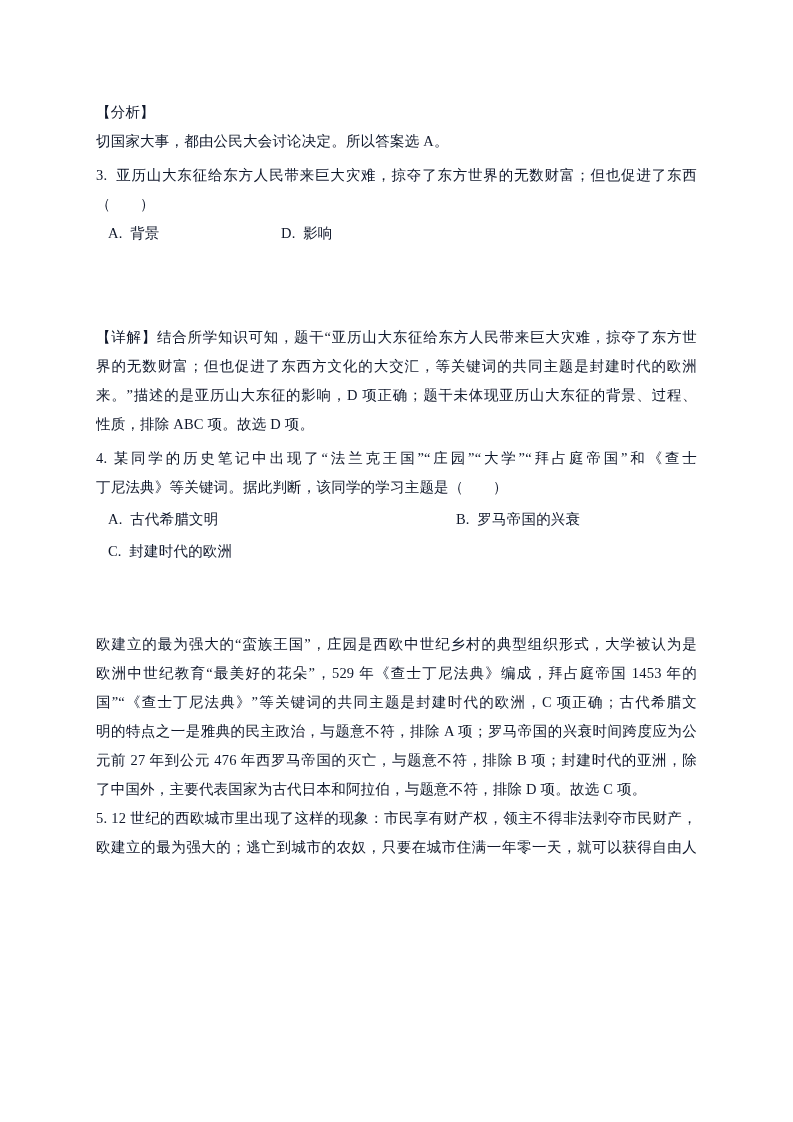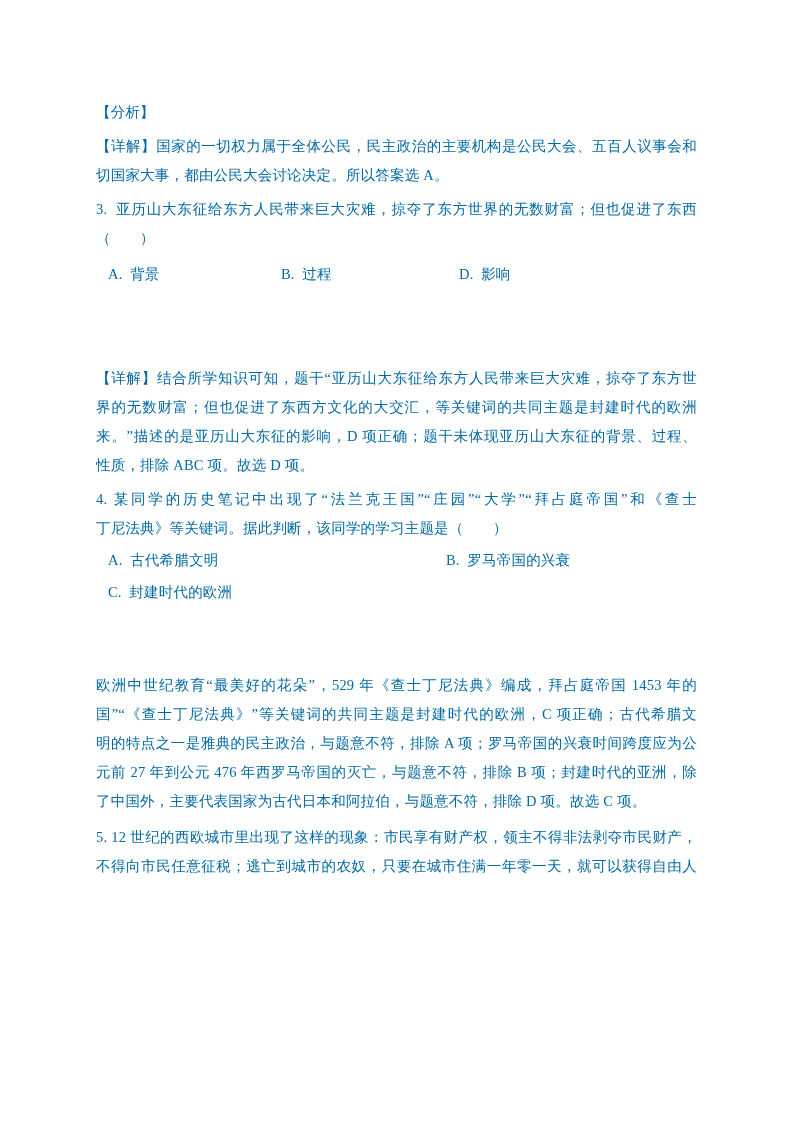--- a/index.html
+++ b/index.html
@@ -4,43 +4,43 @@
 <title>Document</title>
 <style>
   * { margin: 0; padding: 0; box-sizing: border-box; }
   html, body { background: #ffffff; }
   .page {
     position: relative;
     width: 793px;
     height: 1122px;
     background: #ffffff;
     font-family: "Liberation Serif", "DejaVu Serif", serif;
-    color: #0369a1;
+    color: #0f172a;
     font-size: 14.5px;
     overflow: hidden;
   }
   .content {
     position: absolute;
     left: 96px;
     top: 98px;
     width: 601px;
   }
   .line {
     line-height: 29px;
     height: 29px;
     overflow: hidden;
     text-align: justify;
     text-justify: inter-ideograph;
     letter-spacing: 0.2px;
     white-space: pre-wrap;
   }
   .line.full { text-align-last: justify; }
-  .p3 { margin-top: 3px; }
+  .p3 { margin-top: 3px; gap: 10px; }
   .p5 { margin-top: 5px; }
-  .p7 { margin-top: 7px; }
+  .p7 { margin-top: 0; }
   .p9 { margin-top: 9px; }
   .opts4 {
     display: grid;
     grid-template-columns: 173px 178px 158px auto;
     padding-left: 12px;
     text-align: left;
     text-align-last: left;
   }
   .opts2 {
     display: grid;
@@ -51,29 +51,27 @@
   }
   .answer-line { text-align: left; text-align-last: left; }
 </style>
 </head>
 <body>
 
 <div class="page">
   <div class="content">
 
     <div class="line">【分析】</div>
-    <div class="line full p5">【详解】国家的一切权力属于全体公民，民主政治的主要机构是公民大会、五百人议事会和</div>
     <div class="line">切国家大事，都由公民大会讨论决定。所以答案选 A。</div>
 
     <div class="line full p5">3.  亚历山大东征给东方人民带来巨大灾难，掠夺了东方世界的无数财富；但也促进了东西</div>
     <div class="line">（　　）</div>
 
     <div class="line opts4 p7">
       <span>A.  背景</span>
-      <span>B.  过程</span>
       <span>D.  影响</span>
     </div>
 
     <div class="line answer-line p9">
       
     </div>
     <div class="line answer-line p3">
       
     </div>
 
@@ -93,23 +91,24 @@
       <span>C.  封建时代的欧洲</span>
     </div>
 
     <div class="line answer-line p3">
       
     </div>
     <div class="line answer-line p3">
       
     </div>
 
+    <div class="line full">欧建立的最为强大的“蛮族王国”，庄园是西欧中世纪乡村的典型组织形式，大学被认为是</div>
     <div class="line full">欧洲中世纪教育“最美好的花朵”，529 年《查士丁尼法典》编成，拜占庭帝国 1453 年的</div>
     <div class="line full">国”“《查士丁尼法典》”等关键词的共同主题是封建时代的欧洲，C 项正确；古代希腊文</div>
     <div class="line full">明的特点之一是雅典的民主政治，与题意不符，排除 A 项；罗马帝国的兴衰时间跨度应为公</div>
     <div class="line full">元前 27 年到公元 476 年西罗马帝国的灭亡，与题意不符，排除 B 项；封建时代的亚洲，除</div>
     <div class="line">了中国外，主要代表国家为古代日本和阿拉伯，与题意不符，排除 D 项。故选 C 项。</div>
 
     <div class="line full p7">5. 12 世纪的西欧城市里出现了这样的现象：市民享有财产权，领主不得非法剥夺市民财产，</div>
-    <div class="line full">不得向市民任意征税；逃亡到城市的农奴，只要在城市住满一年零一天，就可以获得自由人</div>
+    <div class="line full">欧建立的最为强大的；逃亡到城市的农奴，只要在城市住满一年零一天，就可以获得自由人</div>
 
   </div>
 </div>
 
 </body></html>

